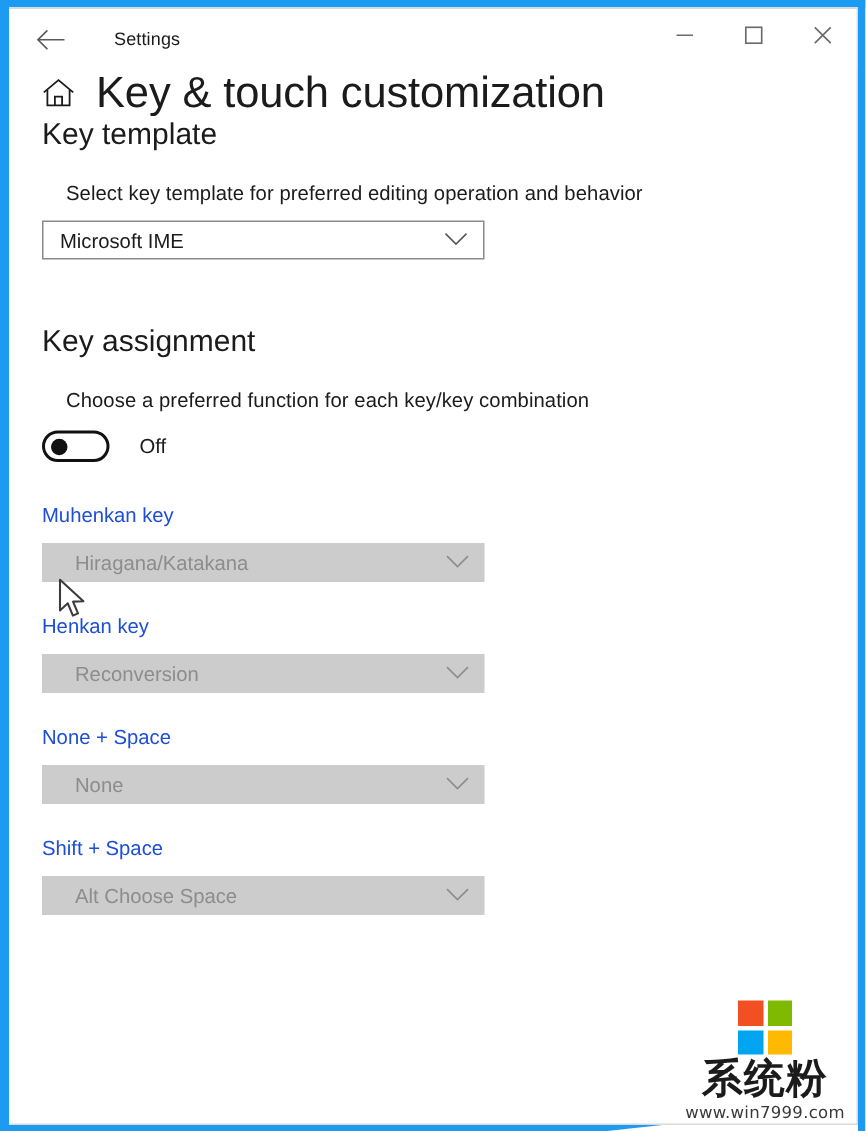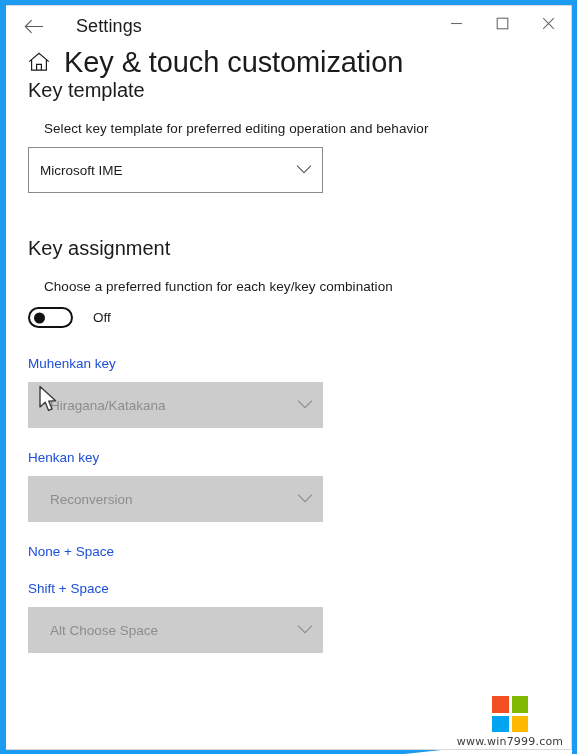--- a/index.html
+++ b/index.html
@@ -67,21 +67,21 @@
   }
   .back-btn {
     width: 44px; height: 32px;
     margin-left: 6px;
     display: flex; align-items: center; justify-content: center;
     color: #5a5a5a;
   }
   .back-btn svg { display: block; }
   .app-title {
     margin-left: 20px;
-    font-size: 18px;
+    font-size: 12px;
     color: #1b1b1b;
     letter-spacing: .1px;
   }
   .win-controls {
     position: absolute;
     right: 0; top: 0;
     display: flex;
     height: 34px;
   }
   .win-ctl {
@@ -122,21 +122,21 @@
     color: #1b1b1b;
     margin-top: 19px;
     letter-spacing: .05px;
     margin-left: 16px;
   }
 
   
   .combo {
     position: relative;
     width: 295px;
-    height: 46px;
+    height: 26px;
     margin-top: 11px;
     border: 1px solid #8a8a8a;
     background: #ffffff;
     display: flex;
     align-items: center;
     padding-left: 11px;
     font-size: 13.5px;
     color: #1b1b1b;
   }
   .combo .chev {
@@ -316,20 +316,28 @@
       <div class="combo disabled">
         <span>Reconversion</span>
         <span class="chev">
           <svg width="16" height="10" viewBox="0 0 16 10">
             <path d="M1 1.2 L8 8.2 L15 1.2" fill="none" stroke="currentColor" stroke-width="1.1"></path>
           </svg>
         </span>
       </div>
 
       <div class="field-label">None + Space</div>
+      <div class="combo disabled">
+        <span>None</span>
+        <span class="chev">
+          <svg width="16" height="10" viewBox="0 0 16 10">
+            <path d="M1 1.2 L8 8.2 L15 1.2" fill="none" stroke="currentColor" stroke-width="1.1"></path>
+          </svg>
+        </span>
+      </div>
 
       <div class="field-label">Shift + Space</div>
       <div class="combo disabled">
         <span>Alt Choose Space</span>
         <span class="chev">
           <svg width="16" height="10" viewBox="0 0 16 10">
             <path d="M1 1.2 L8 8.2 L15 1.2" fill="none" stroke="currentColor" stroke-width="1.1"></path>
           </svg>
         </span>
       </div>
@@ -341,16 +349,17 @@
     <path d="M2 1.5 L2 22 L7.2 17.2 L10.6 25.4 L14 23.9 L10.7 16.1 L17.6 15.8 Z" fill="#ffffff" stroke="#3c3c3c" stroke-width="1.4" stroke-linejoin="round"></path>
   </svg>
 
   <div class="watermark">
     <div class="ms-logo">
       <i style="background:#f25022"></i>
       <i style="background:#7fba00"></i>
       <i style="background:#00a4ef"></i>
       <i style="background:#ffb900"></i>
     </div>
+    <div class="wm-cn">系统粉</div>
     <div class="wm-url">www.win7999.com</div>
   </div>
 
 </div>
 
 </body></html>

